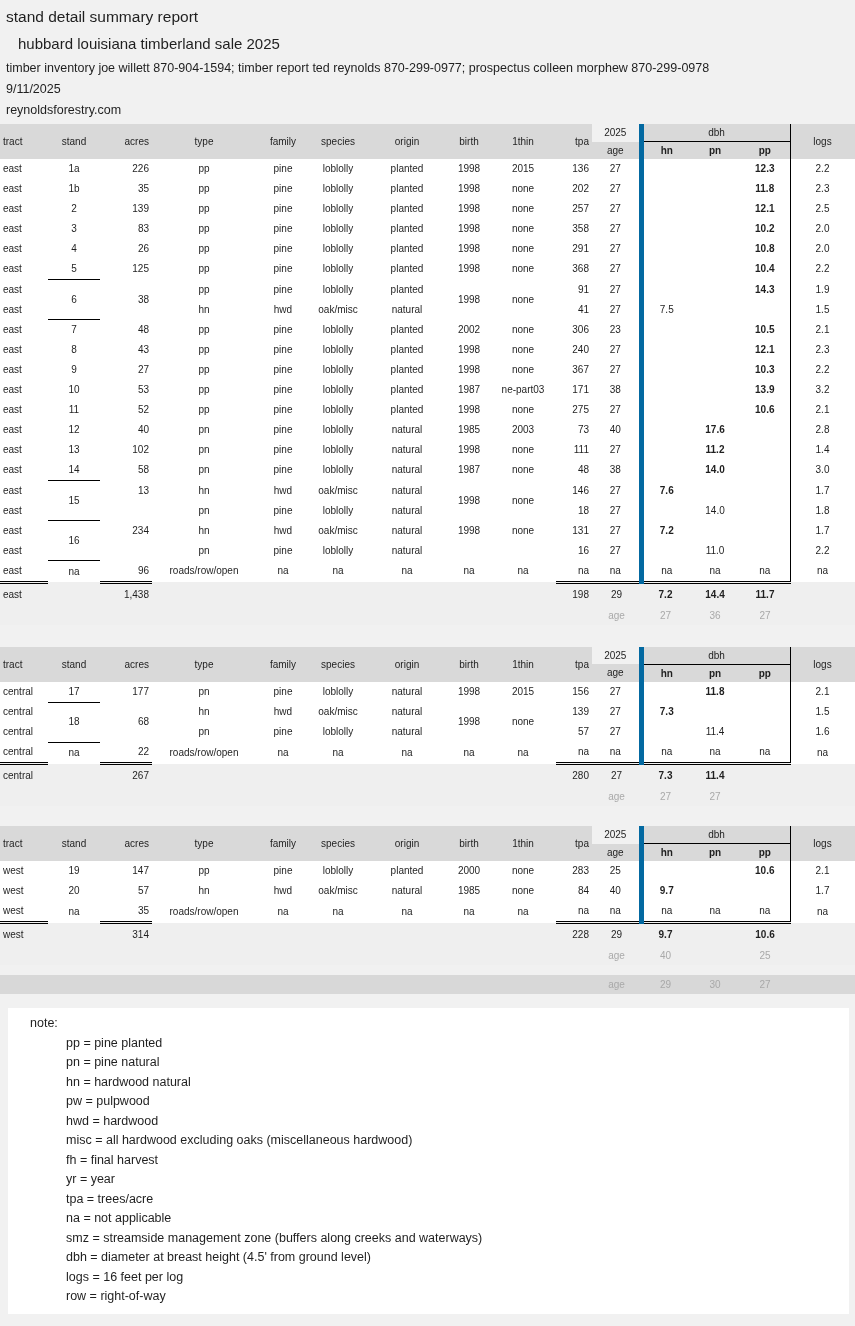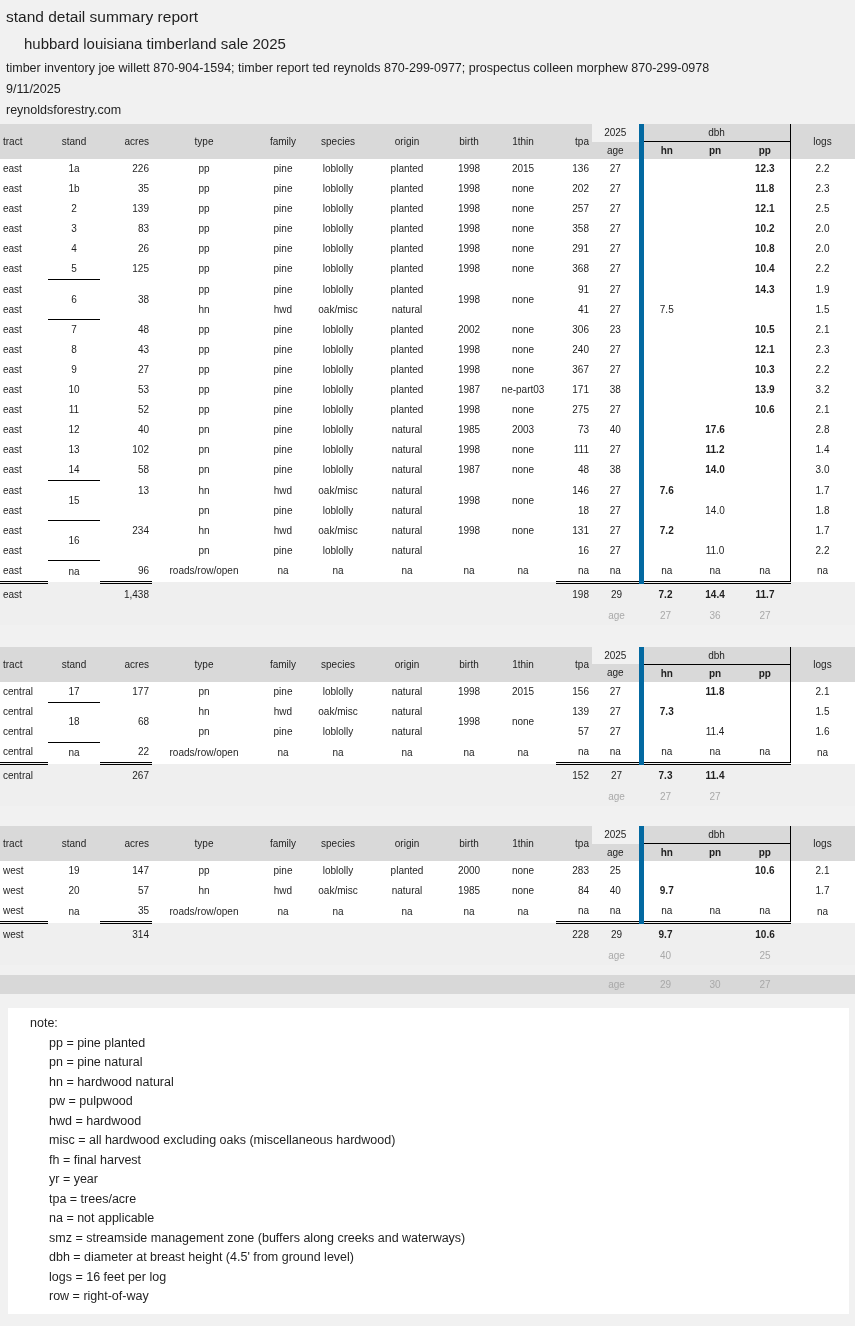--- a/index.html
+++ b/index.html
@@ -3,21 +3,21 @@
 <meta charset="utf-8">
 <style>
   html,body{margin:0;padding:0;}
   body{
     width:855px;height:1326px;overflow:hidden;
     background:#f1f1f1;color:#1f1f1f;
     font-family:"Liberation Sans", sans-serif;
   }
   .page-header{padding:8px 8px 0 6px;}
   .title{font-size:15.5px;margin:0 0 9px 0;font-weight:400;}
-  .subtitle{font-size:15px;margin:0 0 9px 18px;font-weight:400;}
+  .subtitle{font-size:15px;margin:0 0 9px 12px;font-weight:400;}
   .meta{font-size:12.5px;margin:0 0 6px 0;line-height:15px;}
 
   table{border-collapse:collapse;table-layout:fixed;width:855px;font-size:10px;}
   td,th{padding:0 3px;font-weight:400;white-space:nowrap;overflow:hidden;}
   tbody td{background:#ffffff;height:20px;line-height:20px;}
   thead th{background:#d9d9d9;height:17px;line-height:17px;}
   th.year{background:#f1f1f1;}
   .al{text-align:left;}.ac{text-align:center;}.ar{text-align:right;}
   .b{font-weight:700;}
   .bl{border-left:5px solid #0369a1;}
@@ -34,21 +34,21 @@
   table.grand{margin-top:10px;}
   table.grand td{background:#d8d8d8;}
   table.grand tr.g1 td{height:23px;line-height:23px;}
   table.grand tr.g2 td{height:19px;line-height:19px;}
 
   .notes{
     background:#ffffff;margin:14px 6px 0 8px;height:300px;
     font-size:12.5px;line-height:19.5px;padding:6px 0 0 0;
   }
   .notes-heading{padding-left:22px;}
-  .note-item{padding-left:41px;}
+  .note-item{padding-left:58px;}
 </style>
 </head>
 <body>
 
 <div class="page-header">
   <div class="title">stand detail summary report</div>
   <div class="subtitle">hubbard louisiana timberland sale 2025</div>
   <div class="meta">timber inventory joe willett 870-904-1594; timber report ted reynolds 870-299-0977; prospectus colleen morphew 870-299-0978</div>
   <div class="meta">9/11/2025</div>
   <div class="meta">reynoldsforestry.com</div>
@@ -591,21 +591,21 @@
         <tr class="sum">
           <td class="al">central</td>
           <td class="ac"></td>
           <td class="ar">267</td>
           <td class="ac"></td>
           <td class="ac"></td>
           <td class="ac"></td>
           <td class="ac"></td>
           <td class="ac"></td>
           <td class="ac"></td>
-          <td class="ar">152</td>
+          <td class="ar">280</td>
           <td class="ac">27</td>
           <td class="ac b">7.3</td>
           <td class="ac b">11.4</td>
           <td class="ac"></td>
           <td class="ac"></td>
         </tr>
         <tr class="sum agerow">
           <td class="al gray"></td>
           <td class="ac gray"></td>
           <td class="ar gray"></td>

